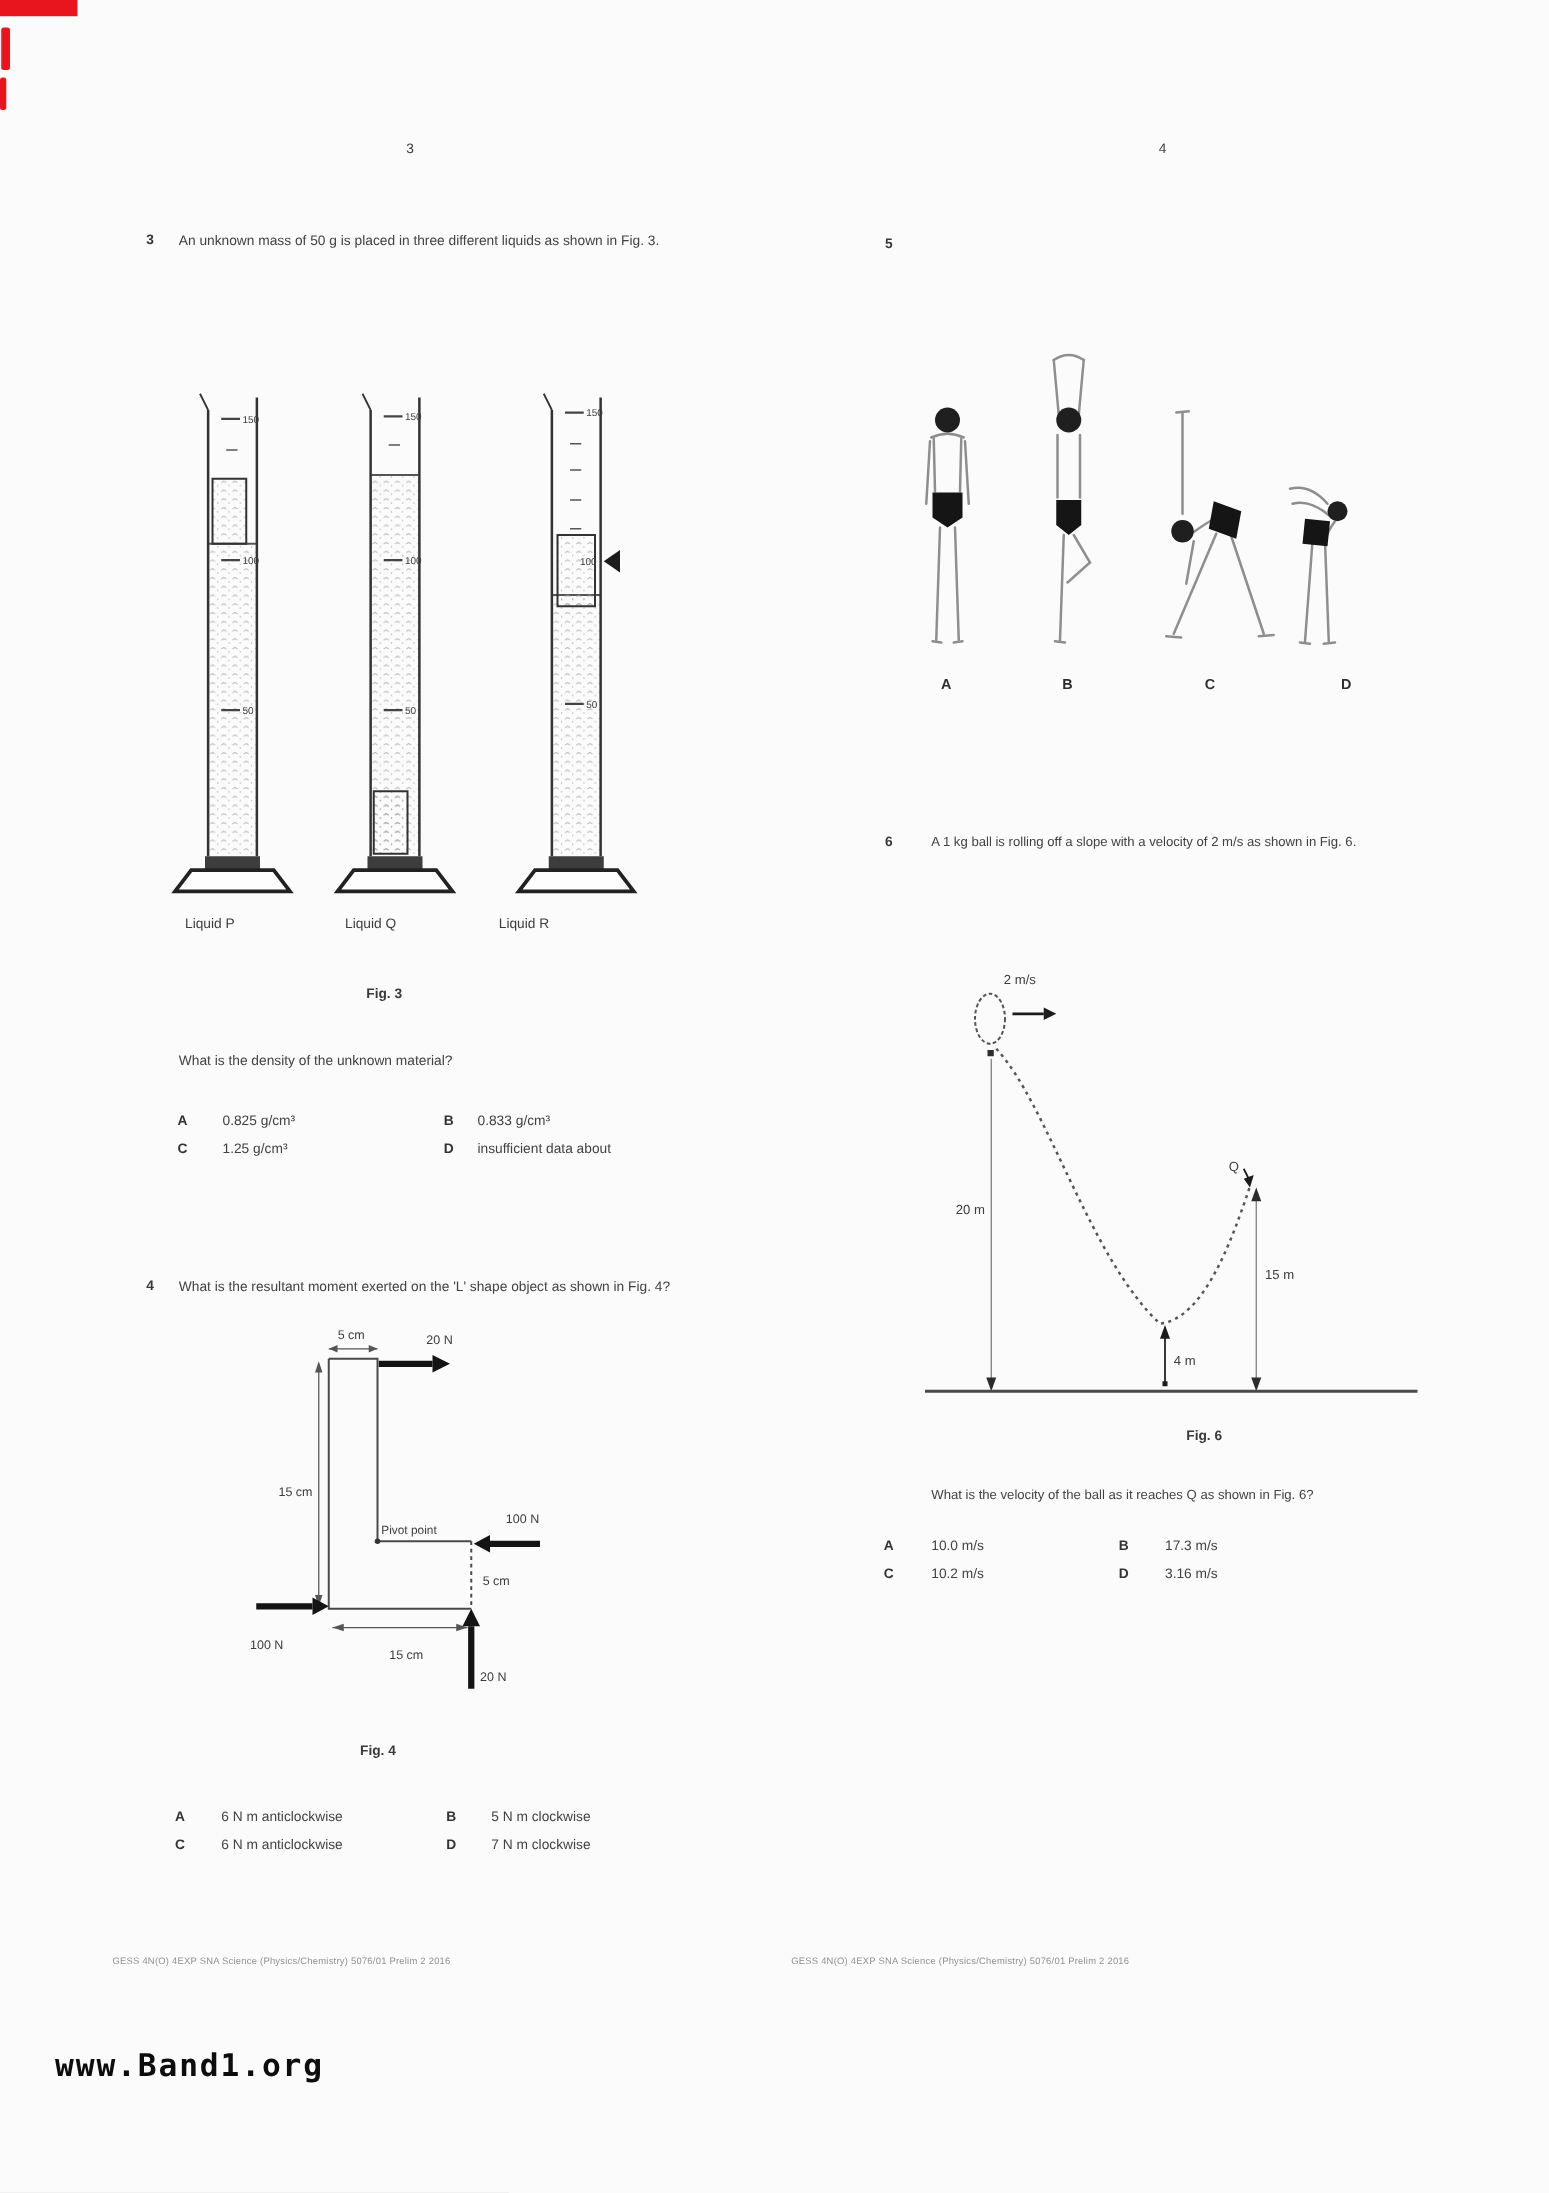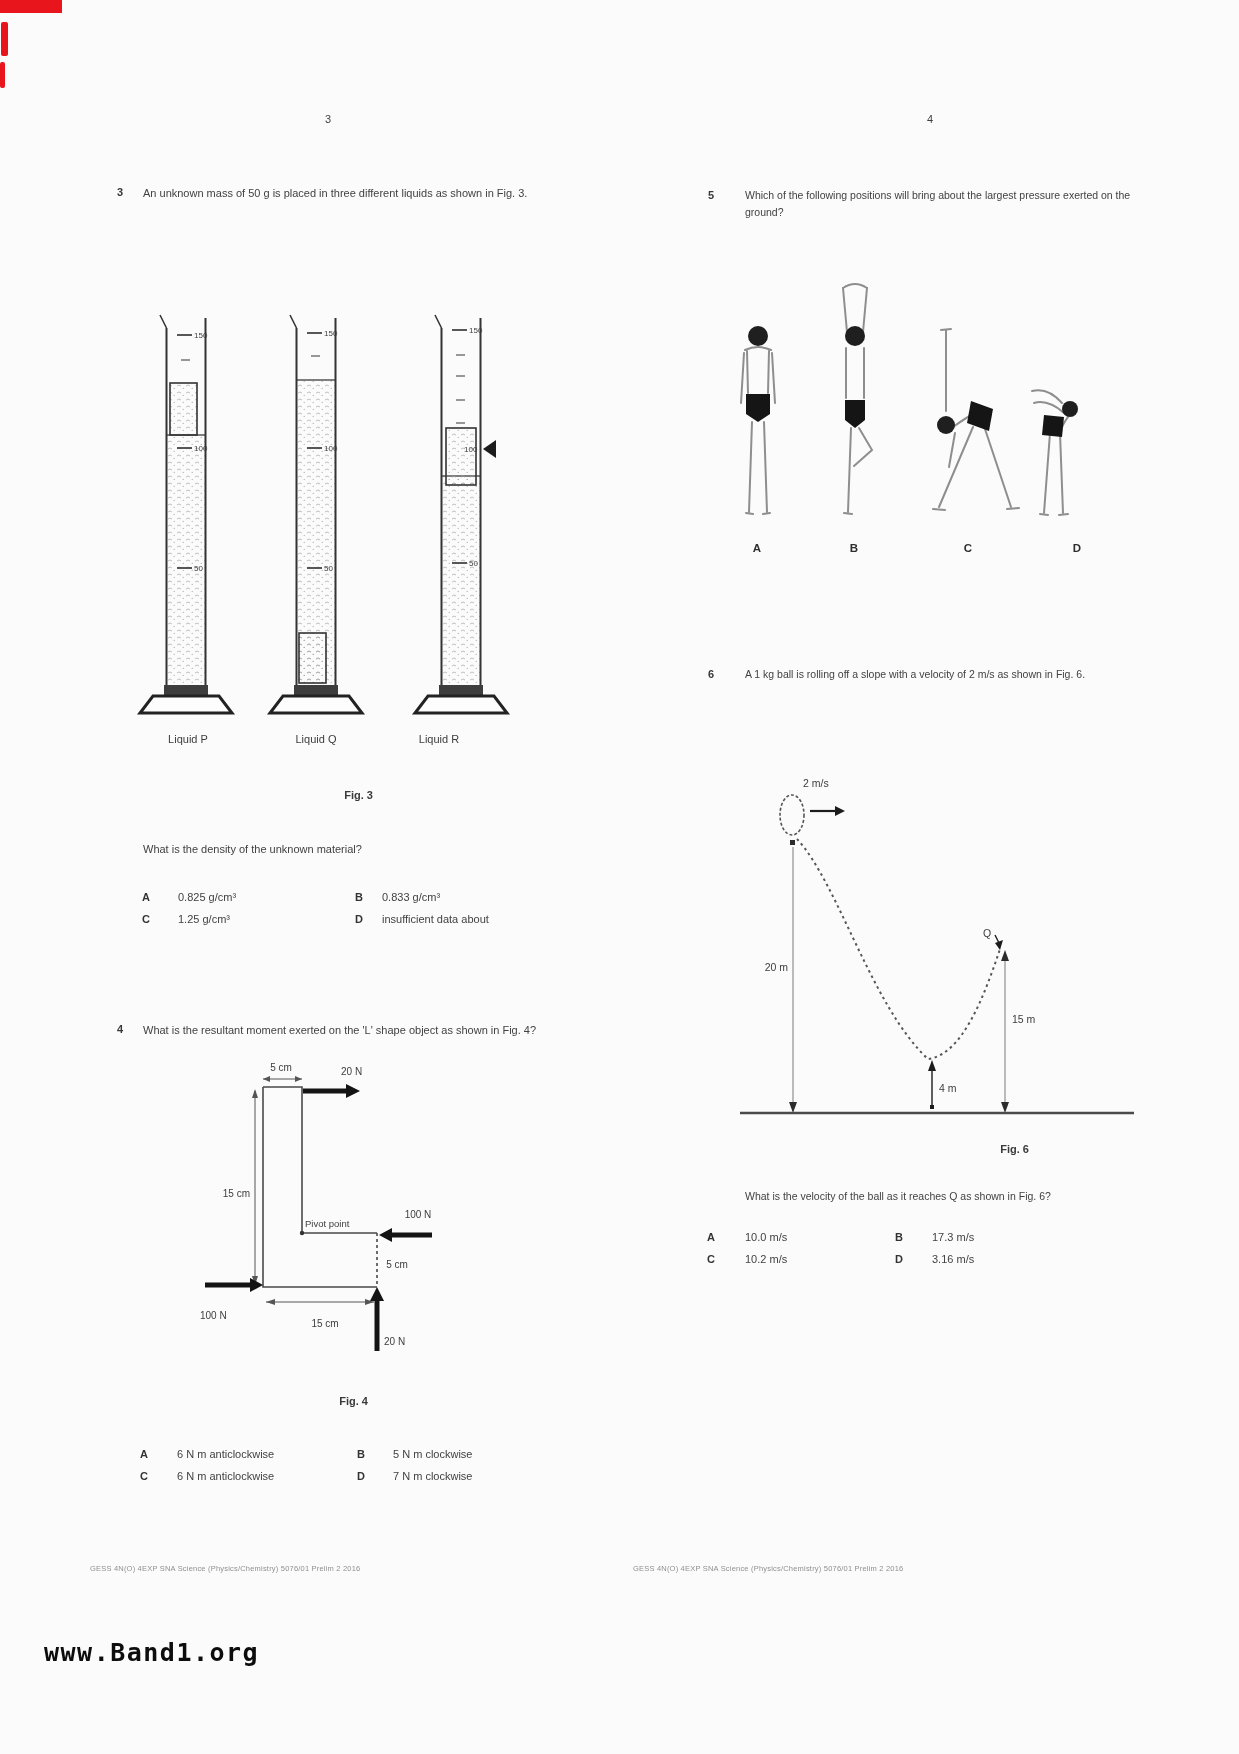--- a/index.html
+++ b/index.html
@@ -7,22 +7,22 @@
     position:relative;width:1239px;height:1754px;margin:0 auto;
     background:#fbfbfb;overflow:hidden;
     font-family:"Liberation Sans",sans-serif;color:#454545;
   }
   .abs{position:absolute;}
   #scan{position:absolute;left:0;top:0;width:100%;height:100%;filter:blur(0.3px);}
   .pagenum{font-size:11px;color:#3f3f3f;}
   .qnum{font-size:11px;font-weight:bold;color:#383838;}
   .qtext{font-size:11px;line-height:1.55;color:#424242;}
   .qtext-sm{font-size:10.5px;line-height:1.6;color:#424242;}
-  .caption{font-size:11px;font-weight:bold;color:#3a3a3a;text-align:right;}
-  .cyl-label{font-size:11px;color:#3d3d3d;text-align:center;}
+  .caption{font-size:11px;font-weight:bold;color:#3a3a3a;text-align:left;}
+  .cyl-label{font-size:11px;color:#3d3d3d;}
   .opts{display:grid;font-size:11px;line-height:15px;row-gap:7px;color:#424242;}
   .letter{font-weight:bold;color:#333;}
   .figlabel{font-size:11.5px;font-weight:bold;color:#2e2e2e;text-align:center;width:22px;}
   .footer{font-size:7.5px;color:#909090;letter-spacing:0.2px;white-space:nowrap;}
   .watermark{
     font-family:"DejaVu Sans Mono",monospace;font-size:25px;font-weight:bold;
     letter-spacing:1.5px;color:#0d0d0d;
   }
   .redmark{background:#e8151c;}
   svg text{font-family:"Liberation Sans",sans-serif;fill:#3d3d3d;}
@@ -195,21 +195,20 @@
       <span>6 N m anticlockwise</span>
       <span class="letter">D</span>
       <span>7 N m clockwise</span>
     </div>
 
     <div class="abs footer" style="left:90px;top:1564px;">GESS 4N(O) 4EXP SNA Science (Physics/Chemistry) 5076/01 Prelim 2 2016</div>
 
     <div class="abs pagenum" style="left:927px;top:113px;">4</div>
 
     <div class="abs qnum" style="left:708px;top:189px;">5</div>
-    <div class="abs qtext-sm" style="left:745px;top:187px;width:396px;">Which of the following positions will bring about the largest pressure exerted on the ground?</div>
 
     <svg class="abs" style="left:735px;top:318px;" width="46" height="205" viewBox="0 0 46 205">
       <g stroke="#8e8e8e" stroke-width="2" fill="none" stroke-linecap="round">
         <path d="M10 32 Q23 26 36 32"></path>
         <path d="M12 33 L13 75"></path>
           <path d="M34 33 L33 75"></path>
         <path d="M9 35 L6 85"></path>
           <path d="M37 35 L40 85"></path>
         <path d="M17 104 L14 194"></path>
           <path d="M29 104 L32 194"></path>

